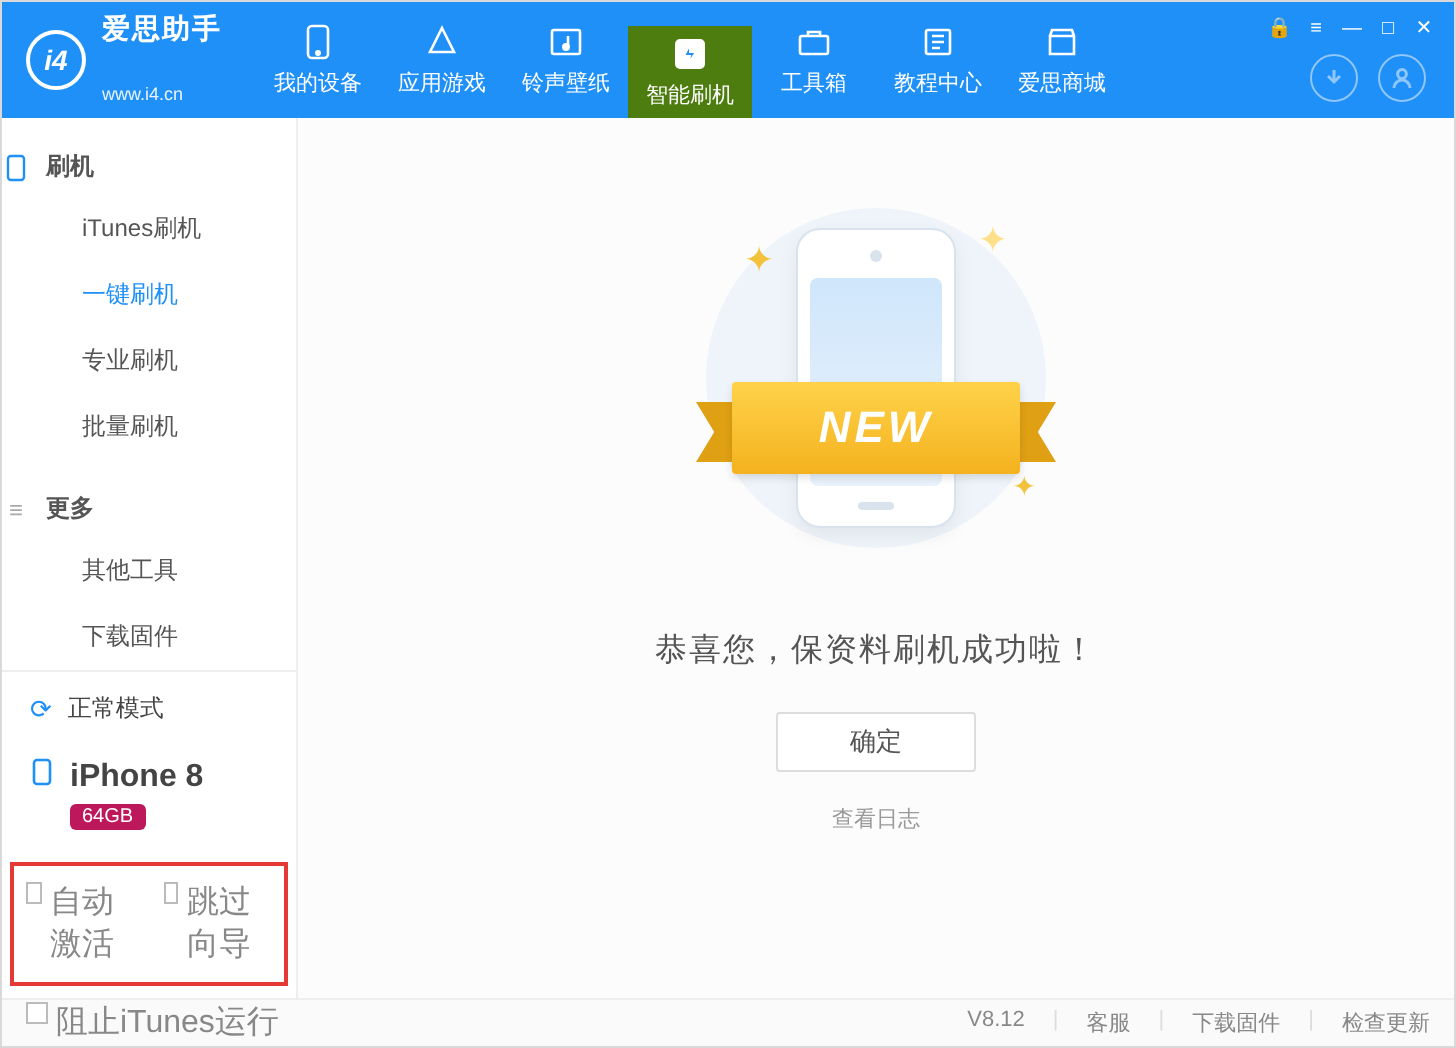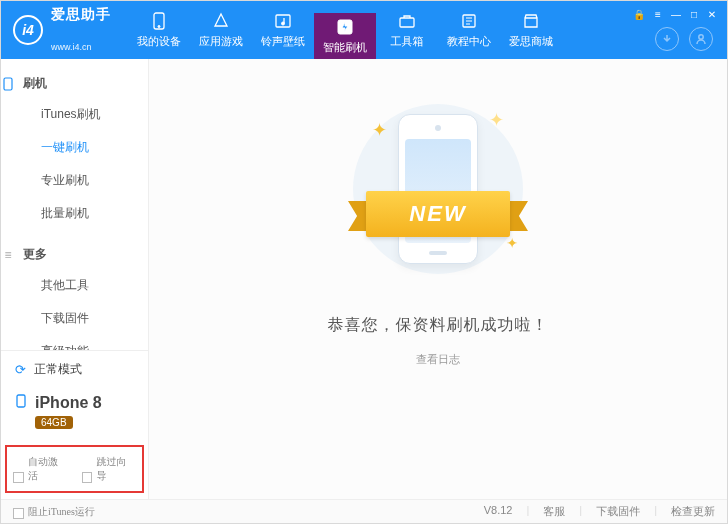--- a/index.html
+++ b/index.html
@@ -10,21 +10,21 @@
   
   .header { background:#1f90f8; color:#fff; height:58px; display:flex; align-items:stretch; padding:0 8px 0 12px; }
   .logo-wrap { display:flex; align-items:center; gap:8px; min-width:115px; }
   .logo-circle { width:30px; height:30px; border:2px solid #fff; border-radius:50%; display:flex; align-items:center; justify-content:center; font-weight:bold; font-style:italic; font-size:14px; }
   .logo-text { display:flex; flex-direction:column; line-height:1.1; }
   .logo-title { font-size:14px; font-weight:bold; letter-spacing:1px; }
   .logo-url { font-size:9px; opacity:.9;margin-top:20px; }
 
   .nav { display:flex; align-items:stretch; }
   .nav-item { width:62px; display:flex; flex-direction:column; align-items:center; justify-content:center; gap:4px; font-size:11px; cursor:pointer; }
-  .nav-item.active { background:#701a75;margin-top:12px; }
+  .nav-item.active { background:#4d7c0f;margin-top:12px; }
   .nav-icon { width:18px; height:18px; display:flex; align-items:center; justify-content:center; }
   .nav-icon svg { fill:#fff; stroke:#fff; }
 
   .header-spacer { flex:1; }
   .header-right { display:flex; align-items:flex-start; gap:4px; padding-top:6px; }
   .win-btn { width:14px; height:14px; display:flex; align-items:center; justify-content:center; cursor:pointer; color:#fff; font-size:10px; }
   .header-circles { display:flex; align-items:flex-end; gap:10px; padding-bottom:8px; padding-right:6px; }
   .circle-btn { width:24px; height:24px; border:1.5px solid #8fc6fb; border-radius:50%; display:flex; align-items:center; justify-content:center; cursor:pointer; }
   .circle-btn svg { fill:none; stroke:#8fc6fb; stroke-width:1.5; }
 
@@ -37,24 +37,24 @@
   .side-section-title { display:flex; align-items:center; gap:8px; padding:6px 0; color:#555; font-size:12px; font-weight:bold; }
   .side-section-title .ico { width:14px; height:14px; display:flex; align-items:center; justify-content:center; color:#888; }
   .side-item { padding:8px 14px 8px 40px; font-size:12px; color:#555; cursor:pointer; }
   .side-item.active { color:#1f90f8; }
 
   .side-bottom { border-top:1px solid #eee; }
   .mode-row { display:flex; align-items:center; gap:8px; padding:10px 14px; font-size:12px; color:#444; }
   .mode-row .icon-refresh { color:#1f90f8; font-size:13px; }
   .device-row { display:flex; align-items:center; gap:8px; padding:6px 14px 2px; font-size:16px; color:#444; font-weight:bold; }
   .device-row .icon-phone { color:#1f90f8; }
-  .badge { display:inline-block; background:#a16207; color:#fff; font-size:10px; padding:1px 6px; border-radius:3px; margin:2px 0 10px 34px; }
+  .badge { display:inline-block; background:#be185d; color:#fff; font-size:10px; padding:1px 6px; border-radius:3px; margin:2px 0 10px 34px; }
 
   .red-box { margin:6px 4px 6px 4px; border:2px solid #e53935; padding:8px 6px; display:flex; gap:14px; align-items:center; }
-  .chk { display:flex; align-items:flex-end; gap:4px; font-size:10px; color:#888; cursor:pointer;font-family:Liberation Serif, serif; }
+  .chk { display:flex; align-items:flex-start; gap:4px; font-size:16px; color:#888; cursor:pointer; }
   .chk .box { width:11px; height:11px; border:1px solid #bbb; background:#fff; }
 
   
   .content { flex:1; background:#fcfcfc; display:flex; flex-direction:column; align-items:center; padding-top:40px; position:relative; }
   .illustration { width:220px; height:180px; position:relative; display:flex; align-items:center; justify-content:center; }
   .big-circle { width:170px; height:170px; border-radius:50%; background:#eef4f9; position:absolute; }
   .phone { width:80px; height:150px; background:#fff; border:1px solid #d8e3ee; border-radius:12px; position:relative; z-index:2; box-shadow:0 4px 10px rgba(0,0,0,0.06); }
   .phone::before { content:""; position:absolute; top:10px; left:50%; transform:translateX(-50%); width:6px; height:6px; border-radius:50%; background:#d8e3ee; }
   .phone::after { content:""; position:absolute; bottom:8px; left:50%; transform:translateX(-50%); width:18px; height:4px; border-radius:2px; background:#d8e3ee; }
   .phone-screen { position:absolute; top:24px; bottom:20px; left:6px; right:6px; border-radius:4px; background:linear-gradient(180deg,#cfe6fb 0%, #eaf3fc 100%); }
@@ -244,20 +244,21 @@
         <div class="phone">
             <div class="phone-screen"></div>
           </div>
         <div class="ribbon">
           <div class="ribbon-tail-l"></div>
           <div class="ribbon-tail-r"></div>
           <div class="ribbon-main">NEW</div>
         </div>
       </div>
       <div class="success-msg">恭喜您，保资料刷机成功啦！</div>
+      <button class="ok-btn">确定</button>
       <div class="log-link">查看日志</div>
     </div>
   </div>
 
   <div class="footer">
     <label class="chk">
       <span class="box"></span>
       <span>阻止iTunes运行</span>
     </label>
     <div class="footer-spacer"></div>

